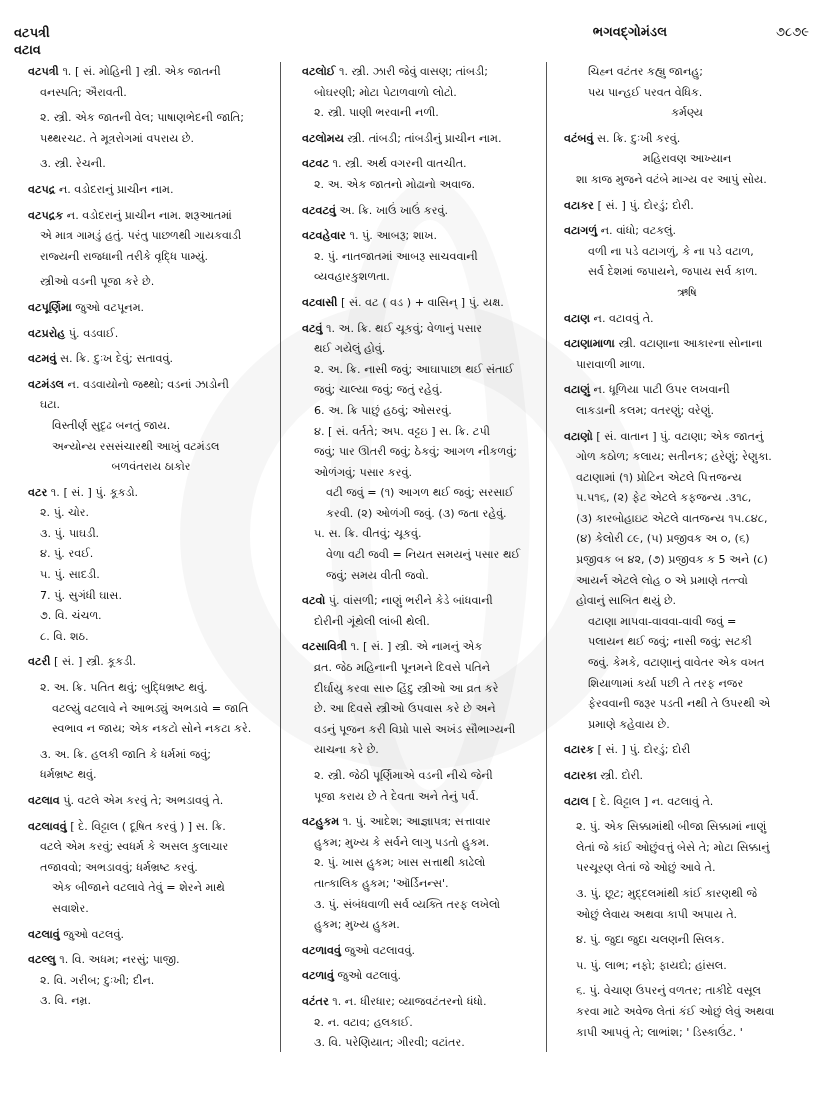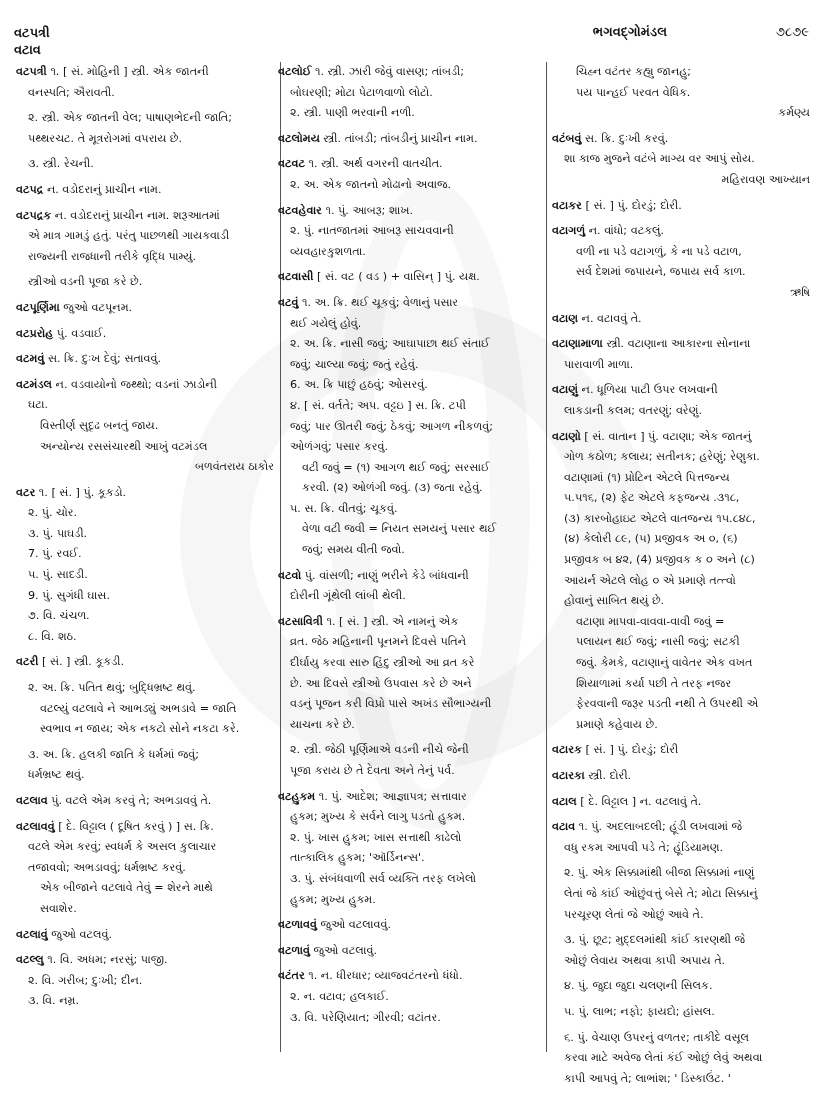--- a/index.html
+++ b/index.html
@@ -16,31 +16,31 @@
     position:absolute; left:330px; top:180px; width:200px; height:650px;
     border-radius:50%; border:40px solid rgba(0,0,0,0.03);
     box-sizing:border-box; pointer-events:none;
   }
   .header { position:absolute; top:20px; left:0; width:825px; height:40px; }
   .hdr-left { position:absolute; left:14px; top:4px; font-size:13px; font-weight:bold; line-height:17px; }
   .hdr-center { position:absolute; left:0; width:667px; top:4px; text-align:right; font-size:13px; font-weight:bold; }
   .hdr-right { position:absolute; right:16px; top:4px; font-size:13px; font-weight:normal; }
   .col { position:absolute; top:62px; font-size:11.2px; line-height:20.6px; }
   .col1 { left:16px; width:262px; }
-  .col2 { left:278px; width:258px; }
+  .col2 { left:290px; width:258px; }
   .col3 { left:552px; width:262px; }
   .rule { position:absolute; top:62px; width:1px; background:#555; }
   .rule1 { left:280px; height:990px; }
   .rule2 { left:546px; height:990px; }
-  .entry { margin:0 0 5px 0; }
+  .entry { margin:0 0 5px 12px; }
   .line { display:block; white-space:nowrap; overflow:hidden; }
   .ind { padding-left:12px; }
   .ind2 { padding-left:24px; }
   .hw { font-weight:bold; }
-  .right { text-align:right; padding-right:4px; }
+  .right { text-align:center; padding-right:4px; }
 </style>
 </head>
 <body>
 
 <div class="watermark"></div>
 <div class="watermark2"></div>
 
 <div class="header">
   <div class="hdr-left">
     <div>વટપત્રી</div>
@@ -89,23 +89,23 @@
       <span class="line "><span class="hw">વટમંડલ</span><span> ન. વડવાયોનો જથ્થો; વડનાં ઝાડોની</span></span>
       <span class="line ind"><span>ઘટા.</span></span>
       <span class="line ind2"><span>વિસ્તીર્ણ સુદૃઢ બનતું જાય.</span></span>
       <span class="line ind2"><span>અન્યોન્ય  રસસંચારથી  આખું  વટમંડલ</span></span>
       <span class="line right"><span>બળવંતરાય ઠાકોર</span></span>
     </div>
     <div class="entry">
       <span class="line "><span class="hw">વટર</span><span> ૧. [ સં. ] પું. કૂકડો.</span></span>
       <span class="line ind"><span>૨. પું. ચોર.</span></span>
       <span class="line ind"><span>૩. પું. પાઘડી.</span></span>
-      <span class="line ind"><span>7. પું. રવઈ.</span></span>
+      <span class="line ind"><span>૪. પું. રવઈ.</span></span>
       <span class="line ind"><span>૫. પું. સાદડી.</span></span>
-      <span class="line ind"><span>9. પું. સુગંધી ઘાસ.</span></span>
+      <span class="line ind"><span>7. પું. સુગંધી ઘાસ.</span></span>
       <span class="line ind"><span>૭. વિ. ચંચળ.</span></span>
       <span class="line ind"><span>૮. વિ. શઠ.</span></span>
     </div>
     <div class="entry">
       <span class="line "><span class="hw">વટરી</span><span> [ સં. ] સ્ત્રી. કૂકડી.</span></span>
     </div>
     <div class="entry">
       <span class="line ind"><span>૨. અ. ક્રિ. પતિત થવું; બુદ્ધિભ્રષ્ટ થવું.</span></span>
       <span class="line ind2"><span>વટલ્યું વટલાવે ને આભડ્યું અભડાવે = જાતિ</span></span>
       <span class="line ind2"><span>સ્વભાવ ન જાય; એક નકટો સોને નકટા કરે.</span></span>
@@ -138,20 +138,23 @@
       <span class="line "><span class="hw">વટલોઈ</span><span> ૧. સ્ત્રી. ઝારી જેવું વાસણ; તાંબડી;</span></span>
       <span class="line ind"><span>બોઘરણી; મોટા પેટાળવાળો લોટો.</span></span>
       <span class="line ind"><span>૨. સ્ત્રી. પાણી ભરવાની નળી.</span></span>
     </div>
     <div class="entry">
       <span class="line "><span class="hw">વટલોમય</span><span> સ્ત્રી. તાંબડી; તાંબડીનું પ્રાચીન નામ.</span></span>
     </div>
     <div class="entry">
       <span class="line "><span class="hw">વટવટ</span><span> ૧. સ્ત્રી. અર્થ વગરની વાતચીત.</span></span>
       <span class="line ind"><span>૨. અ. એક જાતનો મોઢાનો અવાજ.</span></span>
+    </div>
+    <div class="entry">
+      <span class="line "><span class="hw">વટવટવું</span><span> અ. ક્રિ. ખાઉં ખાઉં કરવું.</span></span>
     </div>
     <div class="entry">
       <span class="line "><span class="hw">વટવહેવાર</span><span> ૧. પું. આબરૂ; શાખ.</span></span>
       <span class="line ind"><span>૨. પું. નાતજાતમાં આબરૂ સાચવવાની</span></span>
       <span class="line ind"><span>વ્યવહારકુશળતા.</span></span>
     </div>
     <div class="entry">
       <span class="line "><span class="hw">વટવાસી</span><span> [ સં. વટ ( વડ ) + વાસિન્ ] પું. યક્ષ.</span></span>
     </div>
     <div class="entry">
@@ -206,22 +209,22 @@
     </div>
   </div>
 <div class="col col3">
     <div class="entry">
       <span class="line ind2"><span>ચિહ્ન વટંતર કહ્યુ જાનહુ;</span></span>
       <span class="line ind2"><span>પય પાન્હઈ પરવત વેધિક.</span></span>
       <span class="line right"><span>કર્મણ્ય</span></span>
     </div>
     <div class="entry">
       <span class="line "><span class="hw">વટંબવું</span><span> સ. ક્રિ. દુઃખી કરવું.</span></span>
+      <span class="line right"><span>મહિરાવણ આખ્યાન</span></span>
       <span class="line ind"><span>શા કાજ મુજને વટંબે માગ્ય વર આપું સોય.</span></span>
-      <span class="line right"><span>મહિરાવણ આખ્યાન</span></span>
     </div>
     <div class="entry">
       <span class="line "><span class="hw">વટાકર</span><span> [ સં. ] પું. દોરડું; દોરી.</span></span>
     </div>
     <div class="entry">
       <span class="line "><span class="hw">વટાગળું</span><span> ન. વાંધો; વટકલું.</span></span>
       <span class="line ind2"><span>વળી ના પડે વટાગળું, કે ના પડે વટાળ,</span></span>
       <span class="line ind2"><span>સર્વ દેશમાં જપાયને, જપાય સર્વ કાળ.</span></span>
       <span class="line right"><span>ઋષિ</span></span>
     </div>
@@ -236,44 +239,40 @@
       <span class="line "><span class="hw">વટાણું</span><span> ન. ધૂળિયા પાટી ઉપર લખવાની</span></span>
       <span class="line ind"><span>લાકડાની કલમ; વતરણું; વરેણું.</span></span>
     </div>
     <div class="entry">
       <span class="line "><span class="hw">વટાણો</span><span> [ સં. વાતાન ] પું. વટાણા; એક જાતનું</span></span>
       <span class="line ind"><span>ગોળ કઠોળ; કલાય; સતીનક; હરેણું; રેણુકા.</span></span>
       <span class="line ind"><span>વટાણામાં (૧) પ્રોટિન એટલે પિત્તજન્ય</span></span>
       <span class="line ind"><span>૫.૫૧૬, (૨) ફેટ એટલે કફજન્ય .૩૧૮,</span></span>
       <span class="line ind"><span>(૩) કારબોહાઇટ એટલે વાતજન્ય ૧૫.૮૪૮,</span></span>
       <span class="line ind"><span>(૪) કેલોરી ૮૯, (૫) પ્રજીવક અ ૦, (૬)</span></span>
-      <span class="line ind"><span>પ્રજીવક બ ૪૨, (4) પ્રજીવક ક ૦ અને (૮)</span></span>
+      <span class="line ind"><span>પ્રજીવક બ ૪૨, (૭) પ્રજીવક ક 5 અને (૮)</span></span>
       <span class="line ind"><span>આયર્ન એટલે લોહ ૦ એ પ્રમાણે તત્ત્વો</span></span>
       <span class="line ind"><span>હોવાનું સાબિત થયું છે.</span></span>
       <span class="line ind2"><span>વટાણા માપવા-વાવવા-વાવી જવું =</span></span>
       <span class="line ind2"><span>પલાયન થઈ જવું; નાસી જવું; સટકી</span></span>
       <span class="line ind2"><span>જવું. કેમકે, વટાણાનું વાવેતર એક વખત</span></span>
       <span class="line ind2"><span>શિયાળામાં કર્યા પછી તે તરફ નજર</span></span>
       <span class="line ind2"><span>ફેરવવાની જરૂર પડતી નથી તે ઉપરથી એ</span></span>
       <span class="line ind2"><span>પ્રમાણે કહેવાય છે.</span></span>
     </div>
     <div class="entry">
       <span class="line "><span class="hw">વટારક</span><span> [ સં. ] પું. દોરડું; દોરી</span></span>
     </div>
     <div class="entry">
       <span class="line "><span class="hw">વટારકા</span><span> સ્ત્રી. દોરી.</span></span>
     </div>
     <div class="entry">
       <span class="line "><span class="hw">વટાલ</span><span> [ દે. વિટ્ટાલ ] ન. વટલાવું તે.</span></span>
     </div>
     <div class="entry">
-      <span class="line "><span class="hw">વટાવ</span><span> ૧. પું. અદલાબદલી; હૂંડી લખવામાં જે</span></span>
-      <span class="line ind"><span>વધુ રકમ આપવી પડે તે; હૂંડિયામણ.</span></span>
-    </div>
-    <div class="entry">
       <span class="line ind"><span>૨. પું. એક સિક્કામાંથી બીજા સિક્કામાં નાણું</span></span>
       <span class="line ind"><span>લેતાં જે કાંઈ ઓછુંવત્તું બેસે તે; મોટા સિક્કાનું</span></span>
       <span class="line ind"><span>પરચૂરણ લેતાં જે ઓછું આવે તે.</span></span>
     </div>
     <div class="entry">
       <span class="line ind"><span>૩. પું. છૂટ; મુદ્દલમાંથી કાંઈ કારણથી જે</span></span>
       <span class="line ind"><span>ઓછું લેવાય અથવા કાપી અપાય તે.</span></span>
     </div>
     <div class="entry">
       <span class="line ind"><span>૪. પું. જુદા જુદા ચલણની સિલક.</span></span>

